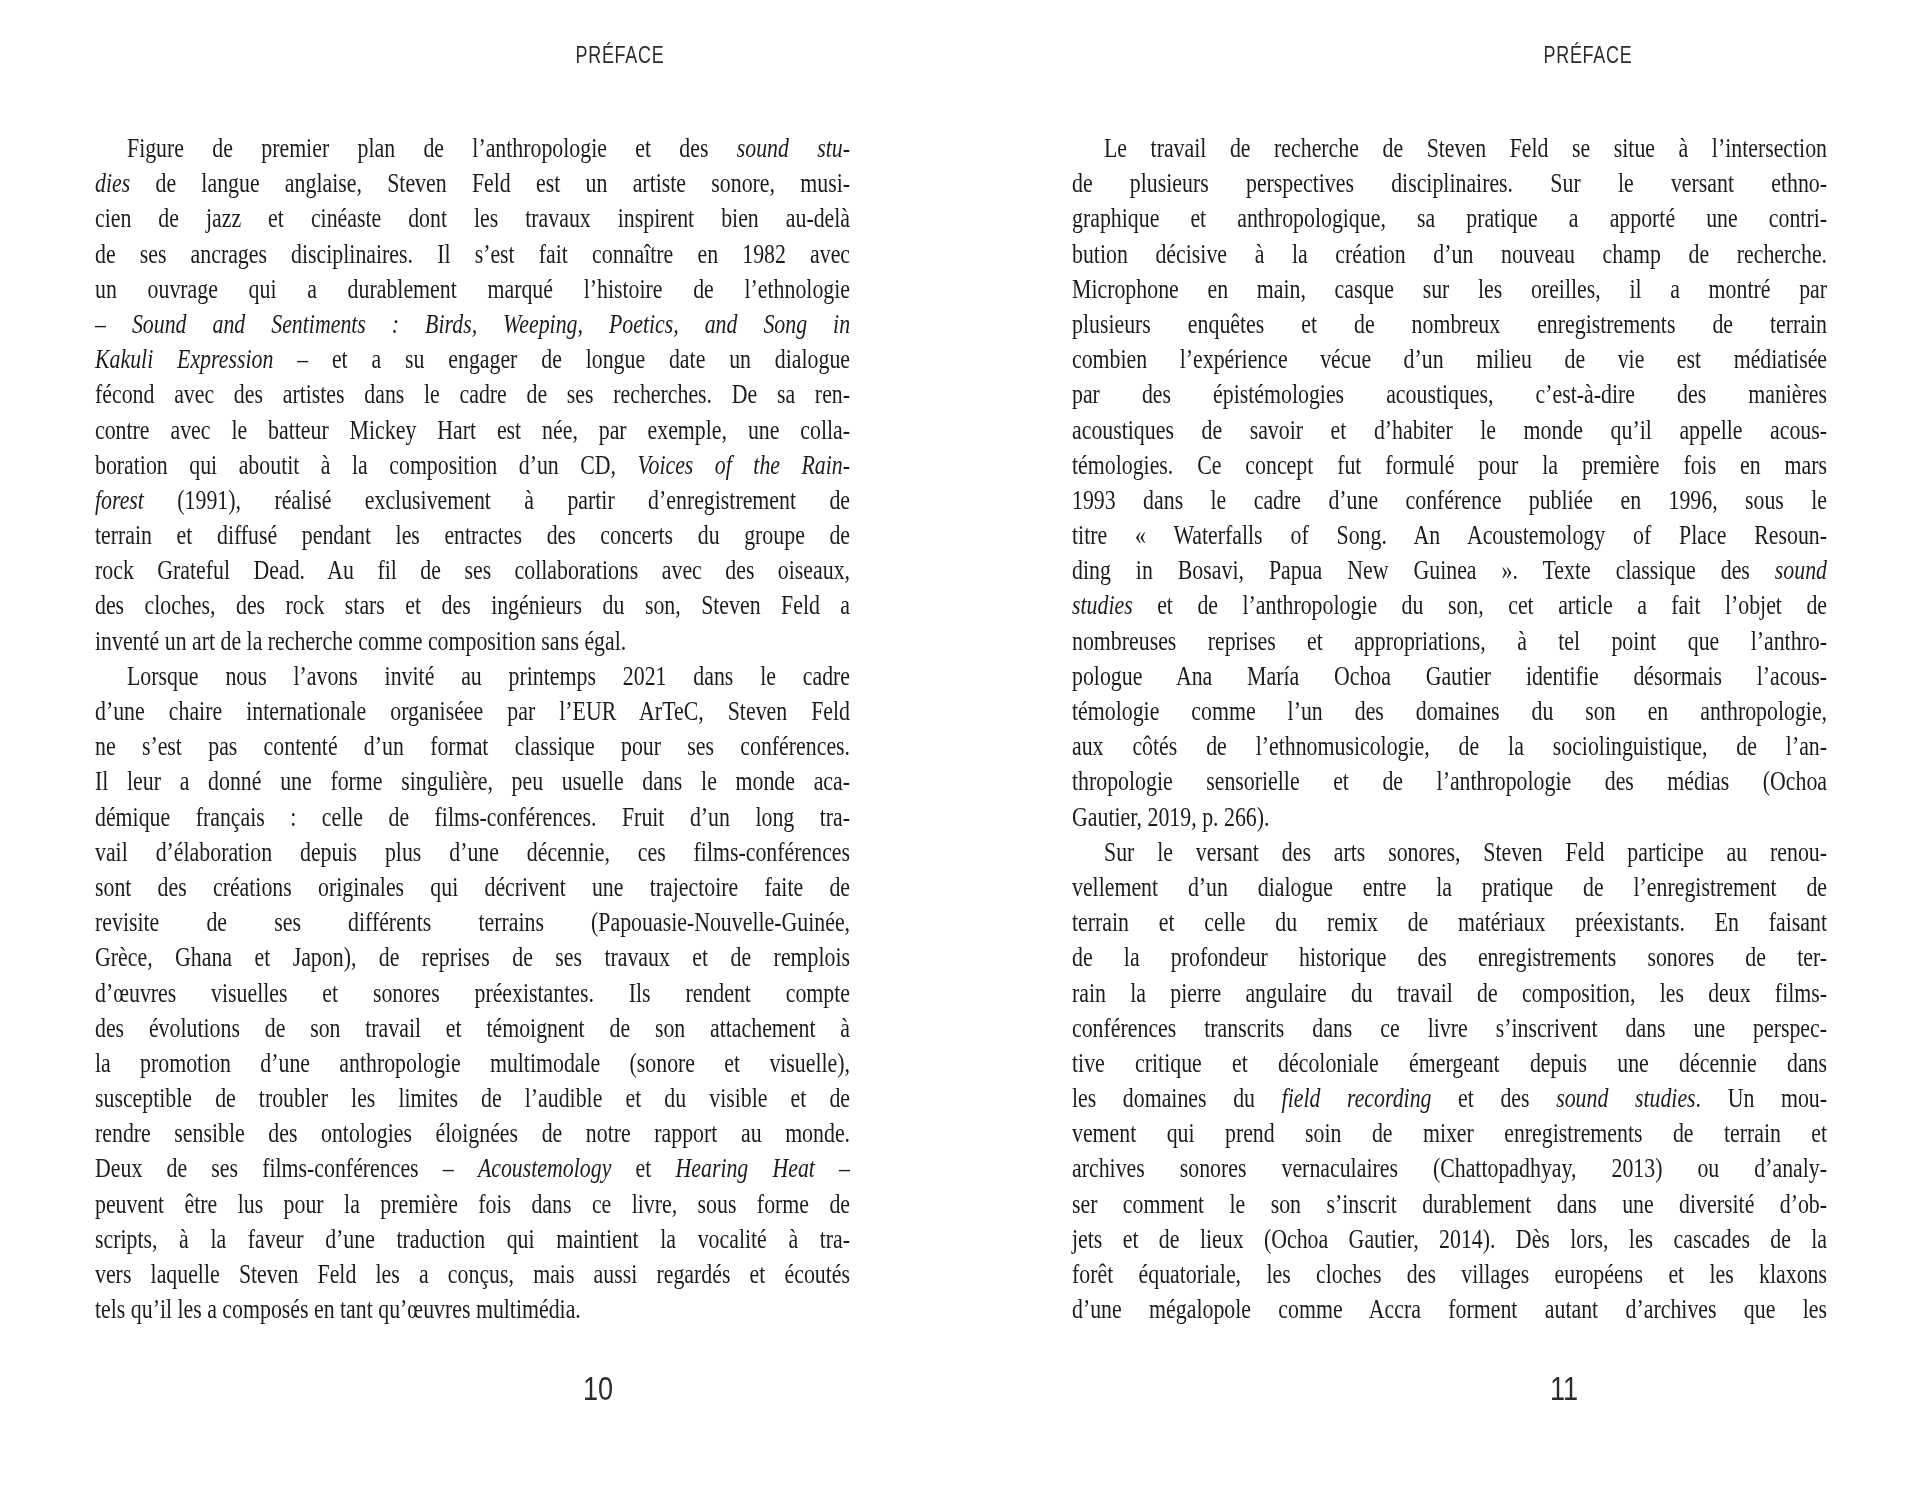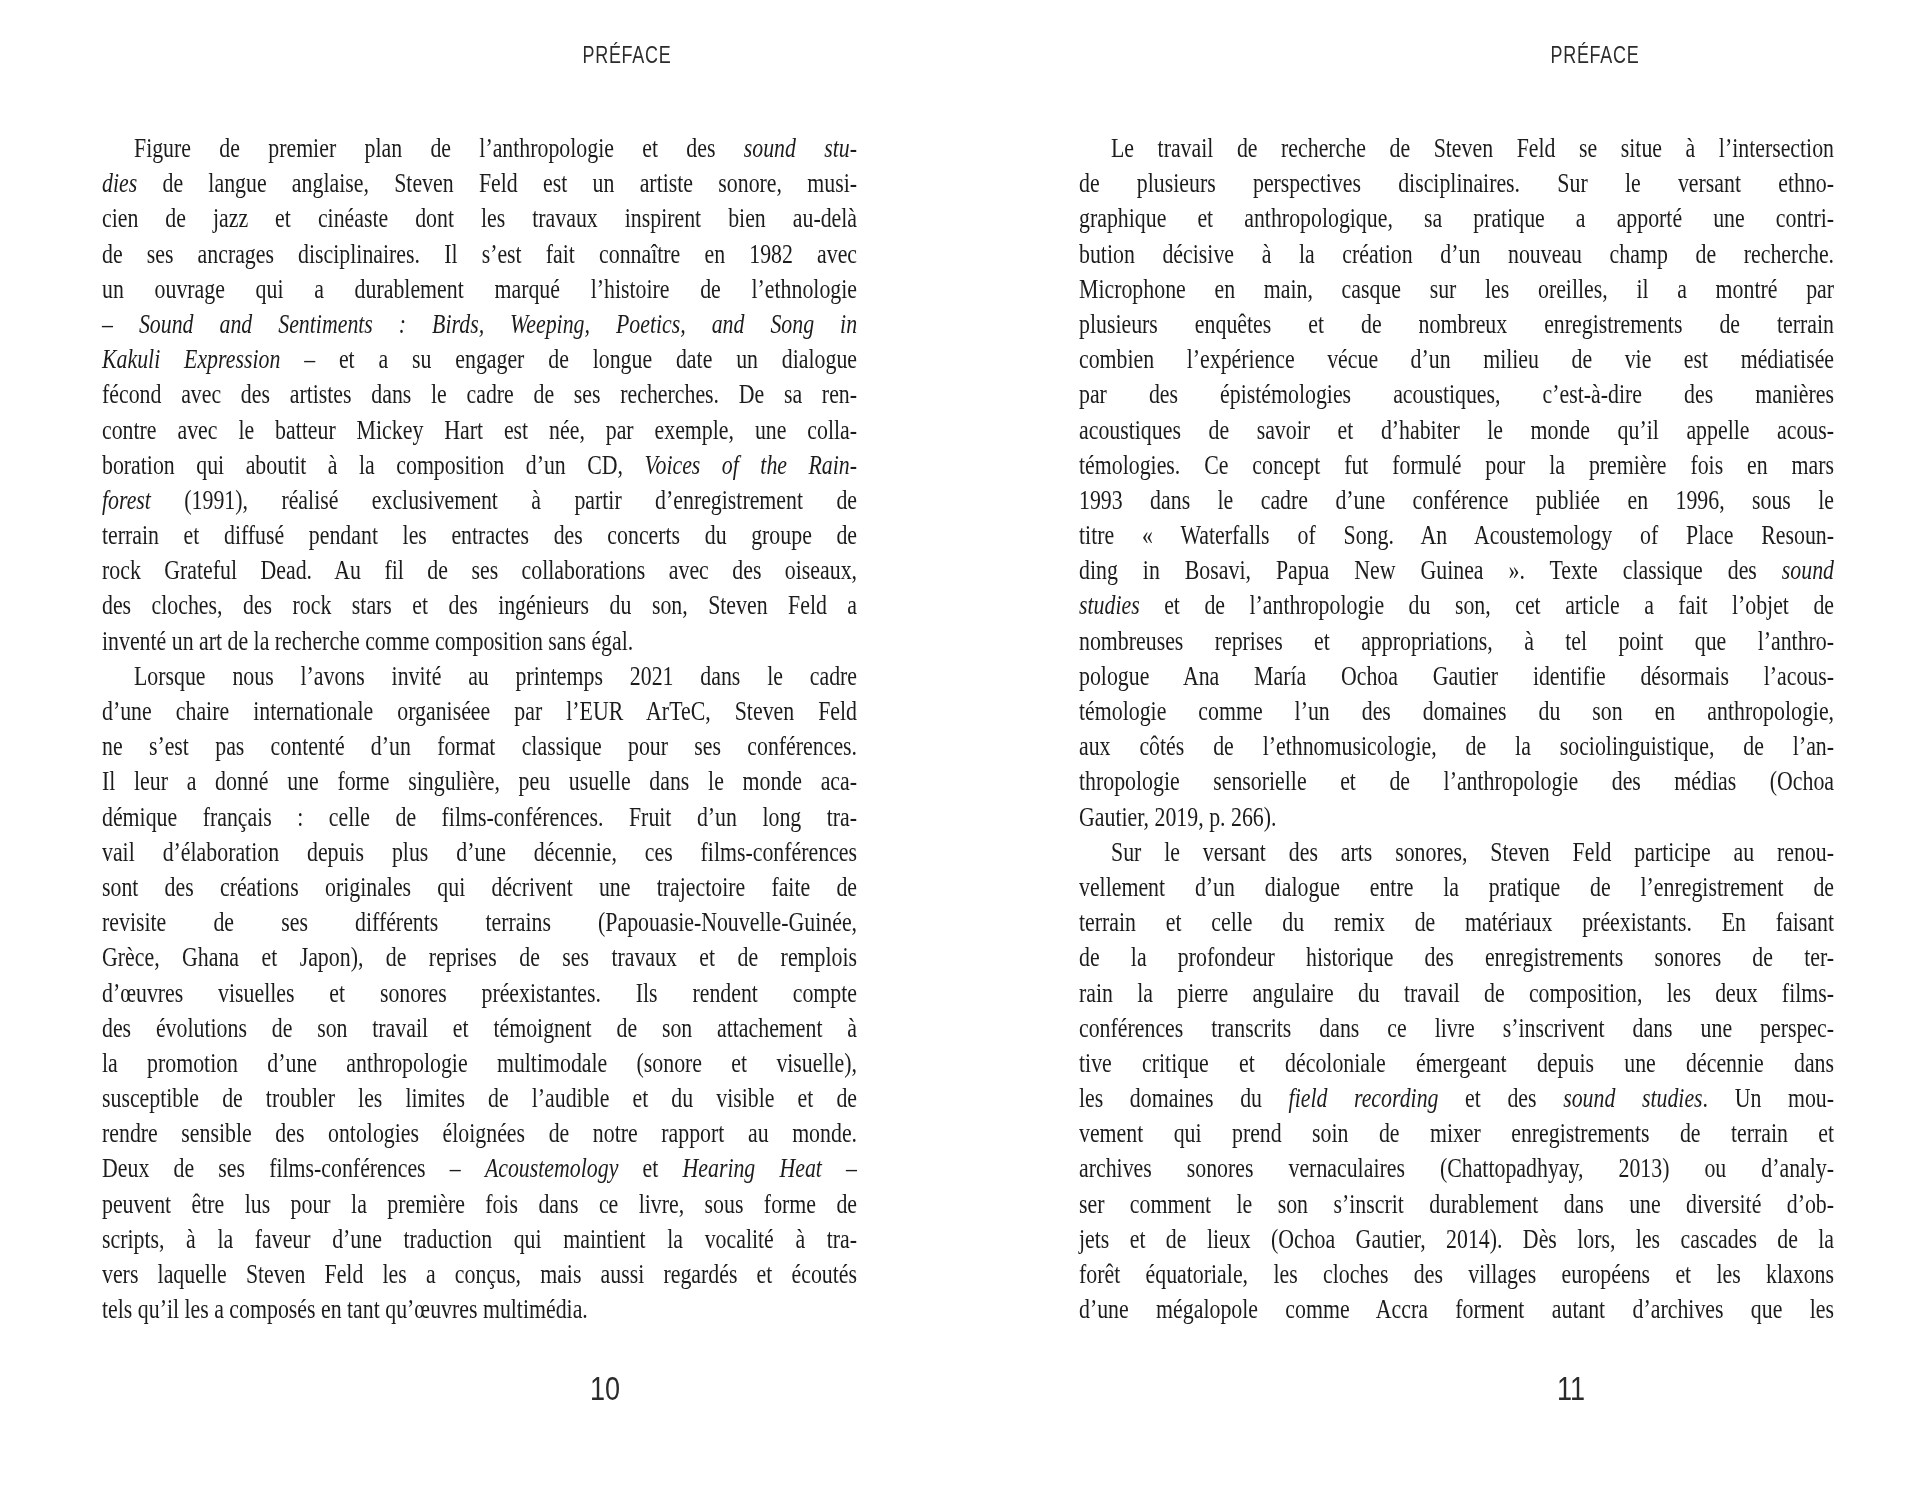--- a/index.html
+++ b/index.html
@@ -4,21 +4,21 @@
 <style>
   html, body { margin: 0; padding: 0; }
   body {
     width: 1921px; height: 1496px;
     background: #ffffff;
     position: relative;
     overflow: hidden;
     font-family: "Liberation Serif", "DejaVu Serif", serif;
     color: #1c1c1c;
   }
-  .page { position: absolute; top: 0; height: 1452px; margin-left: 7px; }
+  .page { position: absolute; top: 0; height: 1452px; }
   .page.left  { left: 0; width: 960px; }
   .page.right { left: 960px; width: 961px; }
 
   .running-head {
     position: absolute; top: 44px;
     font-family: "Liberation Sans", sans-serif;
     font-size: 23px; line-height: 23px;
     letter-spacing: 1px;
     color: #2b2b2b;
     transform: translateX(-50%) scaleX(0.78);

